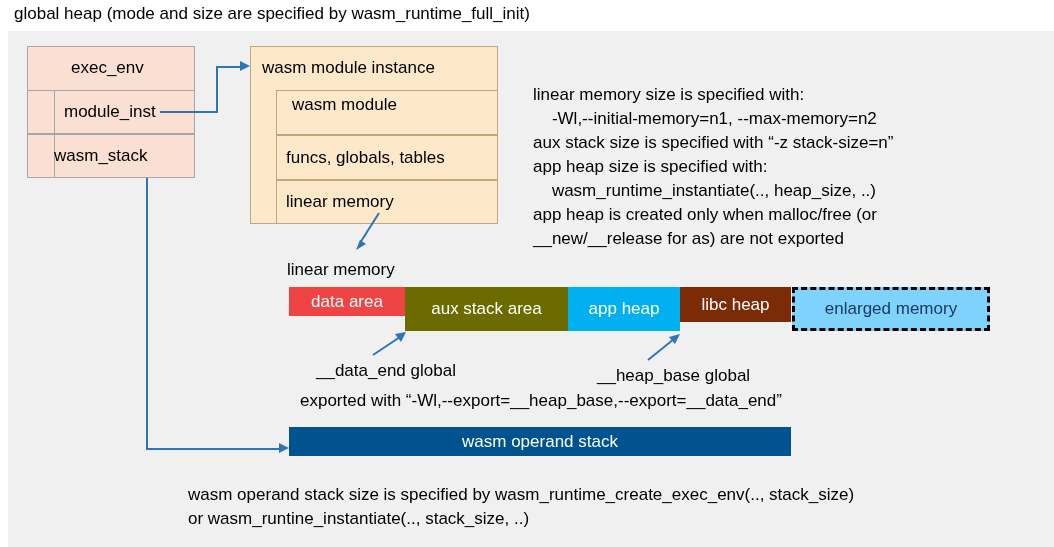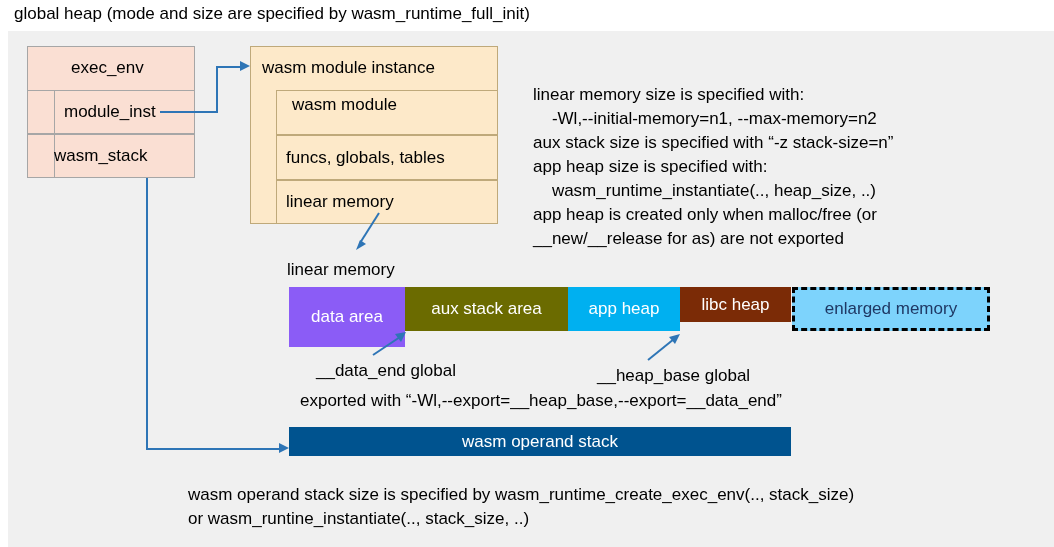--- a/index.html
+++ b/index.html
@@ -104,21 +104,21 @@
   <div class="ftext" style="left:533px;top:51px;width:510px;margin-top:32px;">linear memory size is specified with:
     -Wl,--initial-memory=n1, --max-memory=n2
 aux stack size is specified with “-z stack-size=n”
 app heap size is specified with:
     wasm_runtime_instantiate(.., heap_size, ..)
 app heap is created only when malloc/free (or
 __new/__release for as) are not exported</div>
 
   <div class="ftext" style="left:287px;top:258px;">linear memory</div>
 
-  <div class="seg" style="left:289px;top:287px;width:116px;height:60px;background:#8b5cf6;">data area</div>
+  <div class="seg" style="left:289px;top:287px;width:116px;height:29px;background:#ef4444;">data area</div>
 
   <div class="seg" style="left:405px;top:287px;width:163px;height:44px;background:#6b6b00;">aux stack area</div>
 
   <div class="seg" style="left:568px;top:287px;width:112px;height:44px;background:#00b0f0;">app heap</div>
 
   <div class="seg" style="left:680px;top:287px;width:111px;height:35px;background:#7b2b06;">libc heap</div>
 
   <div class="seg dashed" style="left:792px;top:287px;width:198px;height:44px;">enlarged memory</div>
 
   <div class="ftext" style="left:597px;top:364px;">__heap_base global</div>

